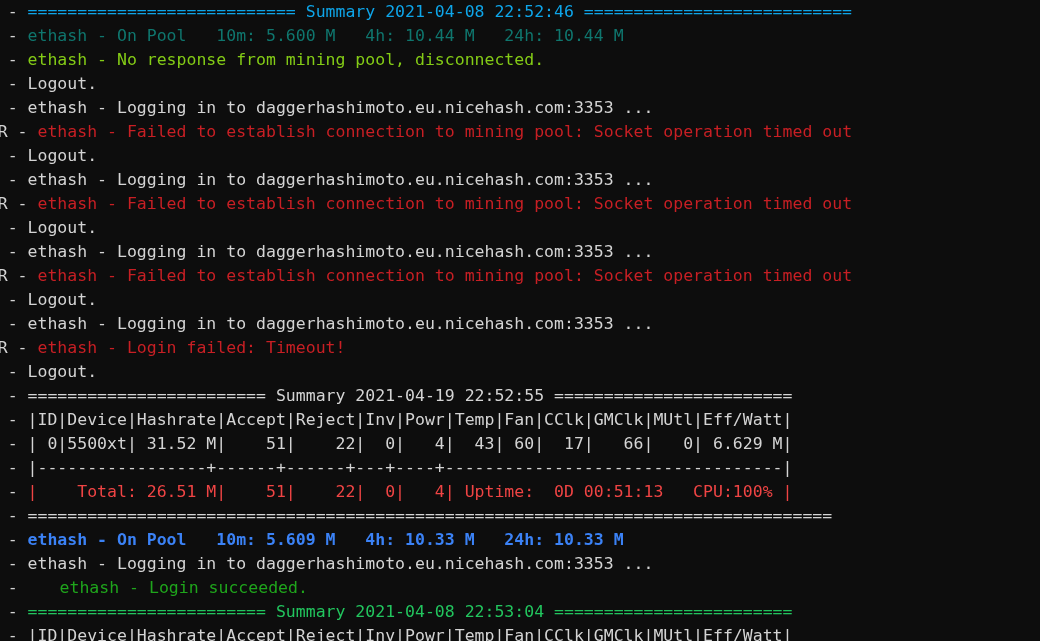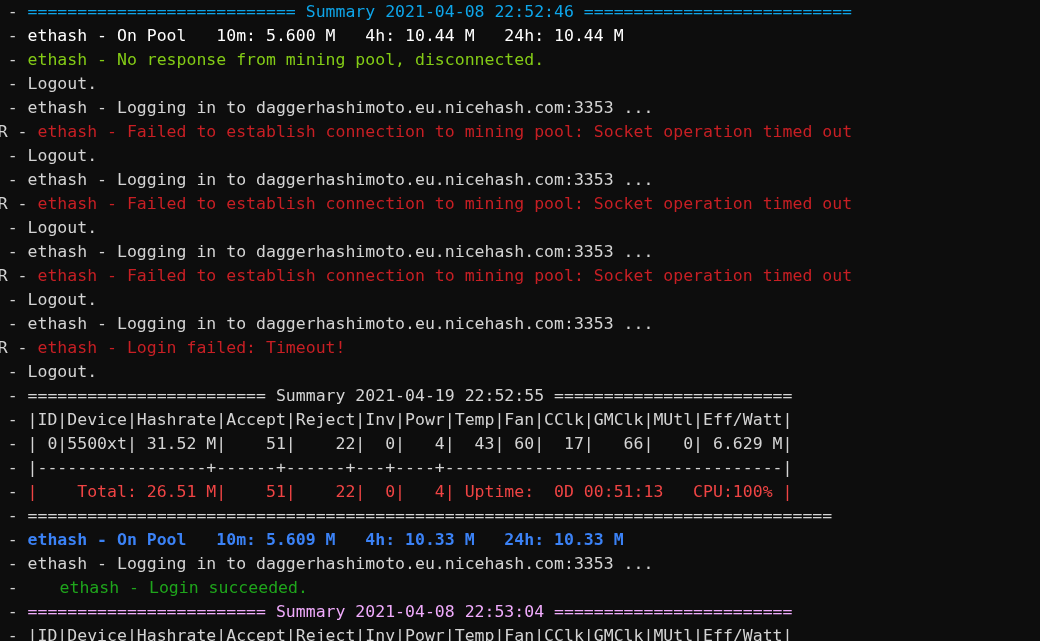--- a/index.html
+++ b/index.html
@@ -38,21 +38,21 @@
     top: 0;
     left: -42px;
   }
 </style>
 </head>
 <body>
 
 <div id="terminal" style="background: rgb(13, 13, 13);">
   <div id="scroll-shift" style="background: transparent; left: -42px;">
       <div class="log-line"><span class="seg" style="color: rgb(212, 212, 212);">INFO - </span><span class="seg" style="color: #0ea5e9;">=========================== Summary 2021-04-08 22:52:46 ===========================</span></div>
-      <div class="log-line"><span class="seg" style="color: rgb(212, 212, 212);">INFO - </span><span class="seg" style="color: #ffffff; margin-top: 41px;">ethash - On Pool   10m: 5.600 M   4h: 10.44 M   24h: 10.44 M</span></div>
+      <div class="log-line"><span class="seg" style="color: rgb(212, 212, 212);">INFO - </span><span class="seg" style="color: #0f766e; margin-top: 41px;">ethash - On Pool   10m: 5.600 M   4h: 10.44 M   24h: 10.44 M</span></div>
       <div class="log-line"><span class="seg" style="color: rgb(212, 212, 212);">WARN - </span><span class="seg" style="color: #84cc16;">ethash - No response from mining pool, disconnected.</span></div>
       <div class="log-line"><span class="seg" style="color: rgb(212, 212, 212);">INFO - </span><span class="seg" style="color: rgb(212, 212, 212);">Logout.</span></div>
       <div class="log-line"><span class="seg" style="color: rgb(212, 212, 212);">INFO - </span><span class="seg" style="color: rgb(212, 212, 212);">ethash - Logging in to daggerhashimoto.eu.nicehash.com:3353 ...</span></div>
       <div class="log-line"><span class="seg" style="color: rgb(212, 212, 212);">ERROR - </span><span class="seg" style="color: rgb(200, 31, 36);">ethash - Failed to establish connection to mining pool: Socket operation timed out</span></div>
       <div class="log-line"><span class="seg" style="color: rgb(212, 212, 212);">INFO - </span><span class="seg" style="color: rgb(212, 212, 212);">Logout.</span></div>
       <div class="log-line"><span class="seg" style="color: rgb(212, 212, 212);">INFO - </span><span class="seg" style="color: rgb(212, 212, 212);">ethash - Logging in to daggerhashimoto.eu.nicehash.com:3353 ...</span></div>
       <div class="log-line"><span class="seg" style="color: rgb(212, 212, 212);">ERROR - </span><span class="seg" style="color: rgb(200, 31, 36);">ethash - Failed to establish connection to mining pool: Socket operation timed out</span></div>
       <div class="log-line"><span class="seg" style="color: rgb(212, 212, 212);">INFO - </span><span class="seg" style="color: rgb(212, 212, 212);">Logout.</span></div>
       <div class="log-line"><span class="seg" style="color: rgb(212, 212, 212);">INFO - </span><span class="seg" style="color: rgb(212, 212, 212);">ethash - Logging in to daggerhashimoto.eu.nicehash.com:3353 ...</span></div>
       <div class="log-line"><span class="seg" style="color: rgb(212, 212, 212);">ERROR - </span><span class="seg" style="color: rgb(200, 31, 36);">ethash - Failed to establish connection to mining pool: Socket operation timed out</span></div>
@@ -62,16 +62,16 @@
       <div class="log-line"><span class="seg" style="color: rgb(212, 212, 212);">INFO - </span><span class="seg" style="color: rgb(212, 212, 212);">Logout.</span></div>
       <div class="log-line"><span class="seg" style="color: rgb(212, 212, 212);">INFO - </span><span class="seg" style="color: rgb(212, 212, 212);">======================== Summary 2021-04-19 22:52:55 ========================</span></div>
       <div class="log-line"><span class="seg" style="color: rgb(212, 212, 212);">INFO - </span><span class="seg" style="color: rgb(212, 212, 212);">|ID|Device|Hashrate|Accept|Reject|Inv|Powr|Temp|Fan|CClk|GMClk|MUtl|Eff/Watt|</span></div>
       <div class="log-line"><span class="seg" style="color: rgb(212, 212, 212);">INFO - </span><span class="seg" style="color: rgb(212, 212, 212);">| 0|5500xt| 31.52 M|    51|    22|  0|   4|  43| 60|  17|   66|   0| 6.629 M|</span></div>
       <div class="log-line"><span class="seg" style="color: rgb(212, 212, 212);">INFO - </span><span class="seg" style="color: rgb(212, 212, 212);">|-----------------+------+------+---+----+----------------------------------|</span></div>
       <div class="log-line"><span class="seg" style="color: rgb(212, 212, 212);">INFO - </span><span class="seg" style="color: #ef4444;">|    Total: 26.51 M|    51|    22|  0|   4| Uptime:  0D 00:51:13   CPU:100% |</span></div>
       <div class="log-line"><span class="seg" style="color: rgb(212, 212, 212);">INFO - </span><span class="seg" style="color: rgb(212, 212, 212);">=================================================================================</span></div>
       <div class="log-line"><span class="seg" style="color: rgb(212, 212, 212);">INFO - </span><span class="seg" style="color: #3b82f6; font-weight: bold;">ethash - On Pool   10m: 5.609 M   4h: 10.33 M   24h: 10.33 M</span></div>
       <div class="log-line"><span class="seg" style="color: rgb(212, 212, 212);">INFO - </span><span class="seg" style="color: rgb(212, 212, 212);">ethash - Logging in to daggerhashimoto.eu.nicehash.com:3353 ...</span></div>
       <div class="log-line"><span class="seg" style="color: rgb(212, 212, 212);">INFO - </span><span class="seg" style="color: rgb(31, 165, 28); margin-left: 32px;">ethash - Login succeeded.</span></div>
-      <div class="log-line"><span class="seg" style="color: rgb(212, 212, 212);">INFO - </span><span class="seg" style="color: #f0abfc; margin-top: 38px;">======================== Summary 2021-04-08 22:53:04 ========================</span></div>
+      <div class="log-line"><span class="seg" style="color: rgb(212, 212, 212);">INFO - </span><span class="seg" style="color: #22c55e; margin-top: 38px;">======================== Summary 2021-04-08 22:53:04 ========================</span></div>
       <div class="log-line"><span class="seg" style="color: rgb(212, 212, 212);">INFO - </span><span class="seg" style="color: rgb(212, 212, 212);">|ID|Device|Hashrate|Accept|Reject|Inv|Powr|Temp|Fan|CClk|GMClk|MUtl|Eff/Watt|</span></div>
     </div>
 </div>
 
 </body></html>

